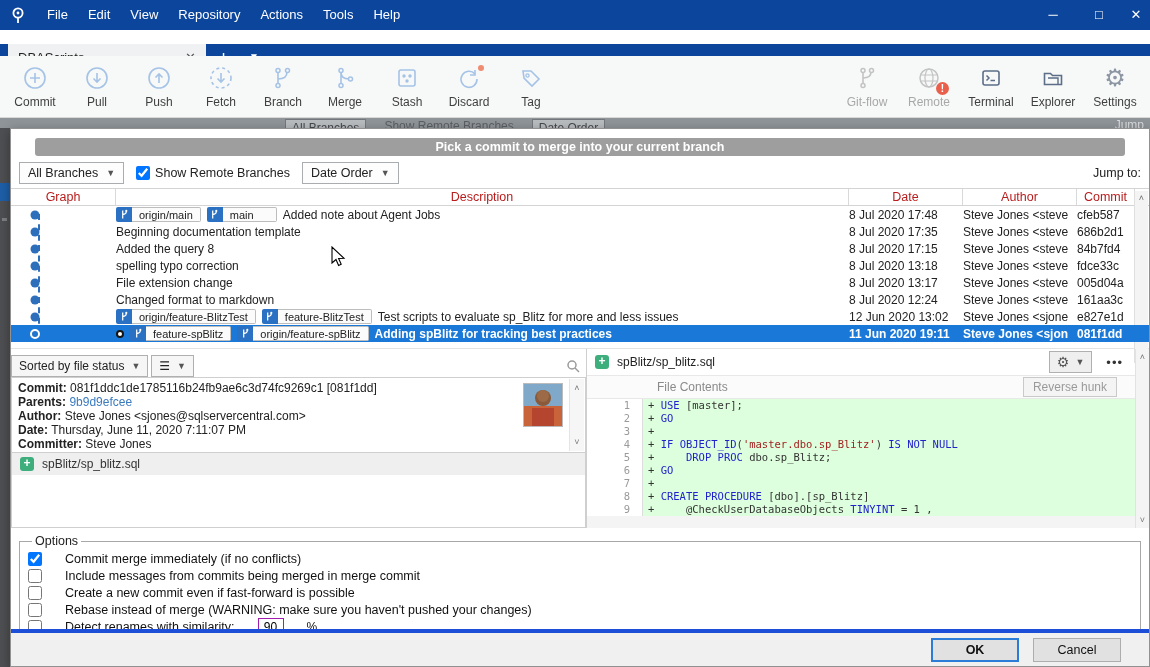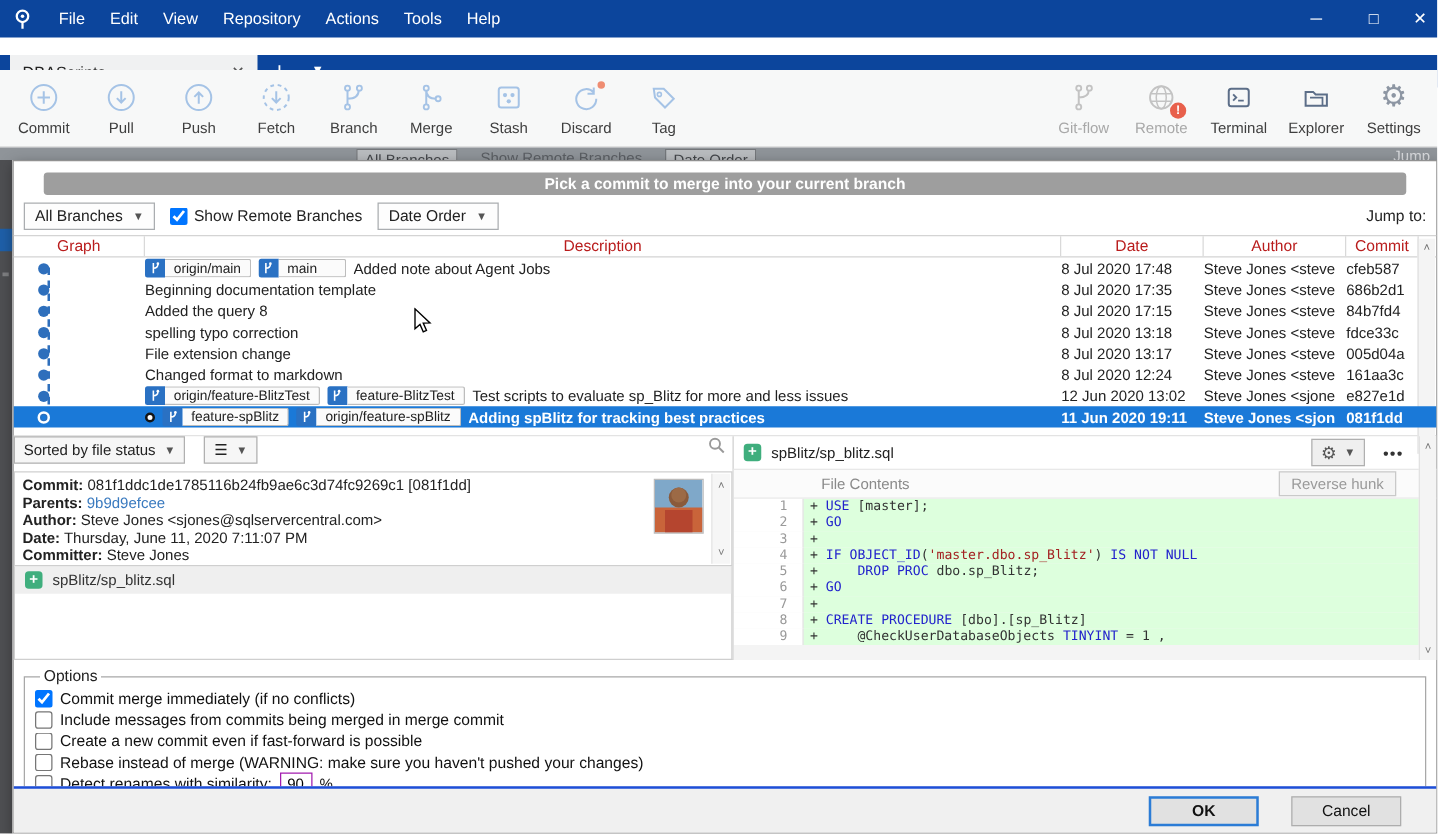--- a/index.html
+++ b/index.html
@@ -87,21 +87,21 @@
          font-size:11px; color:#222; font-weight:normal; padding:0 7px; display:flex; align-items:center; min-width:54px; }
   .curmark { width:8px; height:8px; border-radius:50%; border:2.5px solid #141414; background:#fff; flex:none; }
   .desc-txt { overflow:hidden; text-overflow:ellipsis; }
   .tbl-scroll { position:absolute; right:1px; top:62px; width:14px; height:172px; background:#f4f4f4;
                 border-left:1px solid #e0e0e0; font-size:9px; color:#707070; display:flex;
                 flex-direction:column; justify-content:space-between; align-items:center; padding:2px 0; }
 
   
   .panes { display:flex; height:180px; margin-top:6px; border-top:1px solid #e3e3e3; }
   .pane-left { width:575px; display:flex; flex-direction:column; }
-  .lp-toolbar { height:28px; display:flex; align-items:flex-start; gap:15px; padding:0 0; }
+  .lp-toolbar { height:28px; display:flex; align-items:flex-end; gap:3px; padding:0 0; }
   .smbtn { height:22px; border:1px solid #b0b0b0; background:#f6f6f6; font-size:12px; color:#222;
            display:flex; align-items:center; gap:7px; padding:0 7px; }
   .srch { margin-left:auto; margin-right:6px; }
   .details { height:76px; border:1px solid #cfcfcf; position:relative; padding:3px 6px; font-size:12px;
              line-height:14px; color:#222; }
   .details b { font-weight:bold; }
   .plink { color:#3a7abf; }
   .avatar { position:absolute; right:22px; top:5px; width:40px; height:44px; border:1px solid #bbb; }
   .det-scroll { position:absolute; right:1px; top:1px; bottom:1px; width:15px; background:#f6f6f6;
                 border-left:1px solid #e4e4e4; display:flex; flex-direction:column; justify-content:space-between;
@@ -127,29 +127,29 @@
   .cl .gut { width:56px; background:#fff; color:#9a9a9a; text-align:right; padding-right:12px; border-right:1px solid #ddd; flex:none; }
   .cl .src { flex:1; background:#ddffdd; padding-left:5px; white-space:pre; color:#333; }
   .tk-k { color:#2222cc; } .tk-s { color:#a32121; } .tk-t, .tk-p { color:#333; }
   .diff-scroll { position:absolute; right:0; top:0; bottom:0; width:14px; background:#f4f4f4;
                  border-left:1px solid #e2e2e2; display:flex; flex-direction:column; justify-content:space-between;
                  align-items:center; font-size:9px; color:#777; padding:3px 0; }
 
   
   .options { margin:6px 8px 0; border:1px solid #a8a8a8; padding:2px 8px 5px; }
   .options legend { font-size:12.5px; color:#222; padding:0 3px; margin-left:4px; }
-  .opt { display:flex; align-items:center; gap:6px; font-size:12.5px; color:#111; height:17px; }
+  .opt { display:flex; align-items:center; gap:23px; font-size:12.5px; color:#111; height:17px; }
   .sim-input { width:26px; height:17px; border:1px solid #a21caf; font-size:12px; text-align:center;
                font-family:"Liberation Sans", sans-serif; }
   .sim-suffix { font-size:12px; }
 
   
   .dlg-footer { position:absolute; left:0; bottom:0; width:100%; height:37px; background:#f0f0f0;
-                border-top:2px solid #1d4ed8; display:flex; align-items:center; justify-content:flex-end;
-                gap:26px; padding-right:28px; }
+                border-top:4px solid #1d4ed8; display:flex; align-items:center; justify-content:flex-end;
+                gap:14px; padding-right:28px; }
   .btn { width:88px; height:24px; font-size:12.5px; background:#e1e1e1; border:1px solid #adadad;
          text-align:center; line-height:22px; color:#111; }
   .btn.primary { border:2px solid #2b7cd6; font-weight:bold; line-height:20px; }
 
   
   .cursor { position:absolute; left:330px; top:246px; z-index:50; }
 </style>
 </head>
 <body>
 

